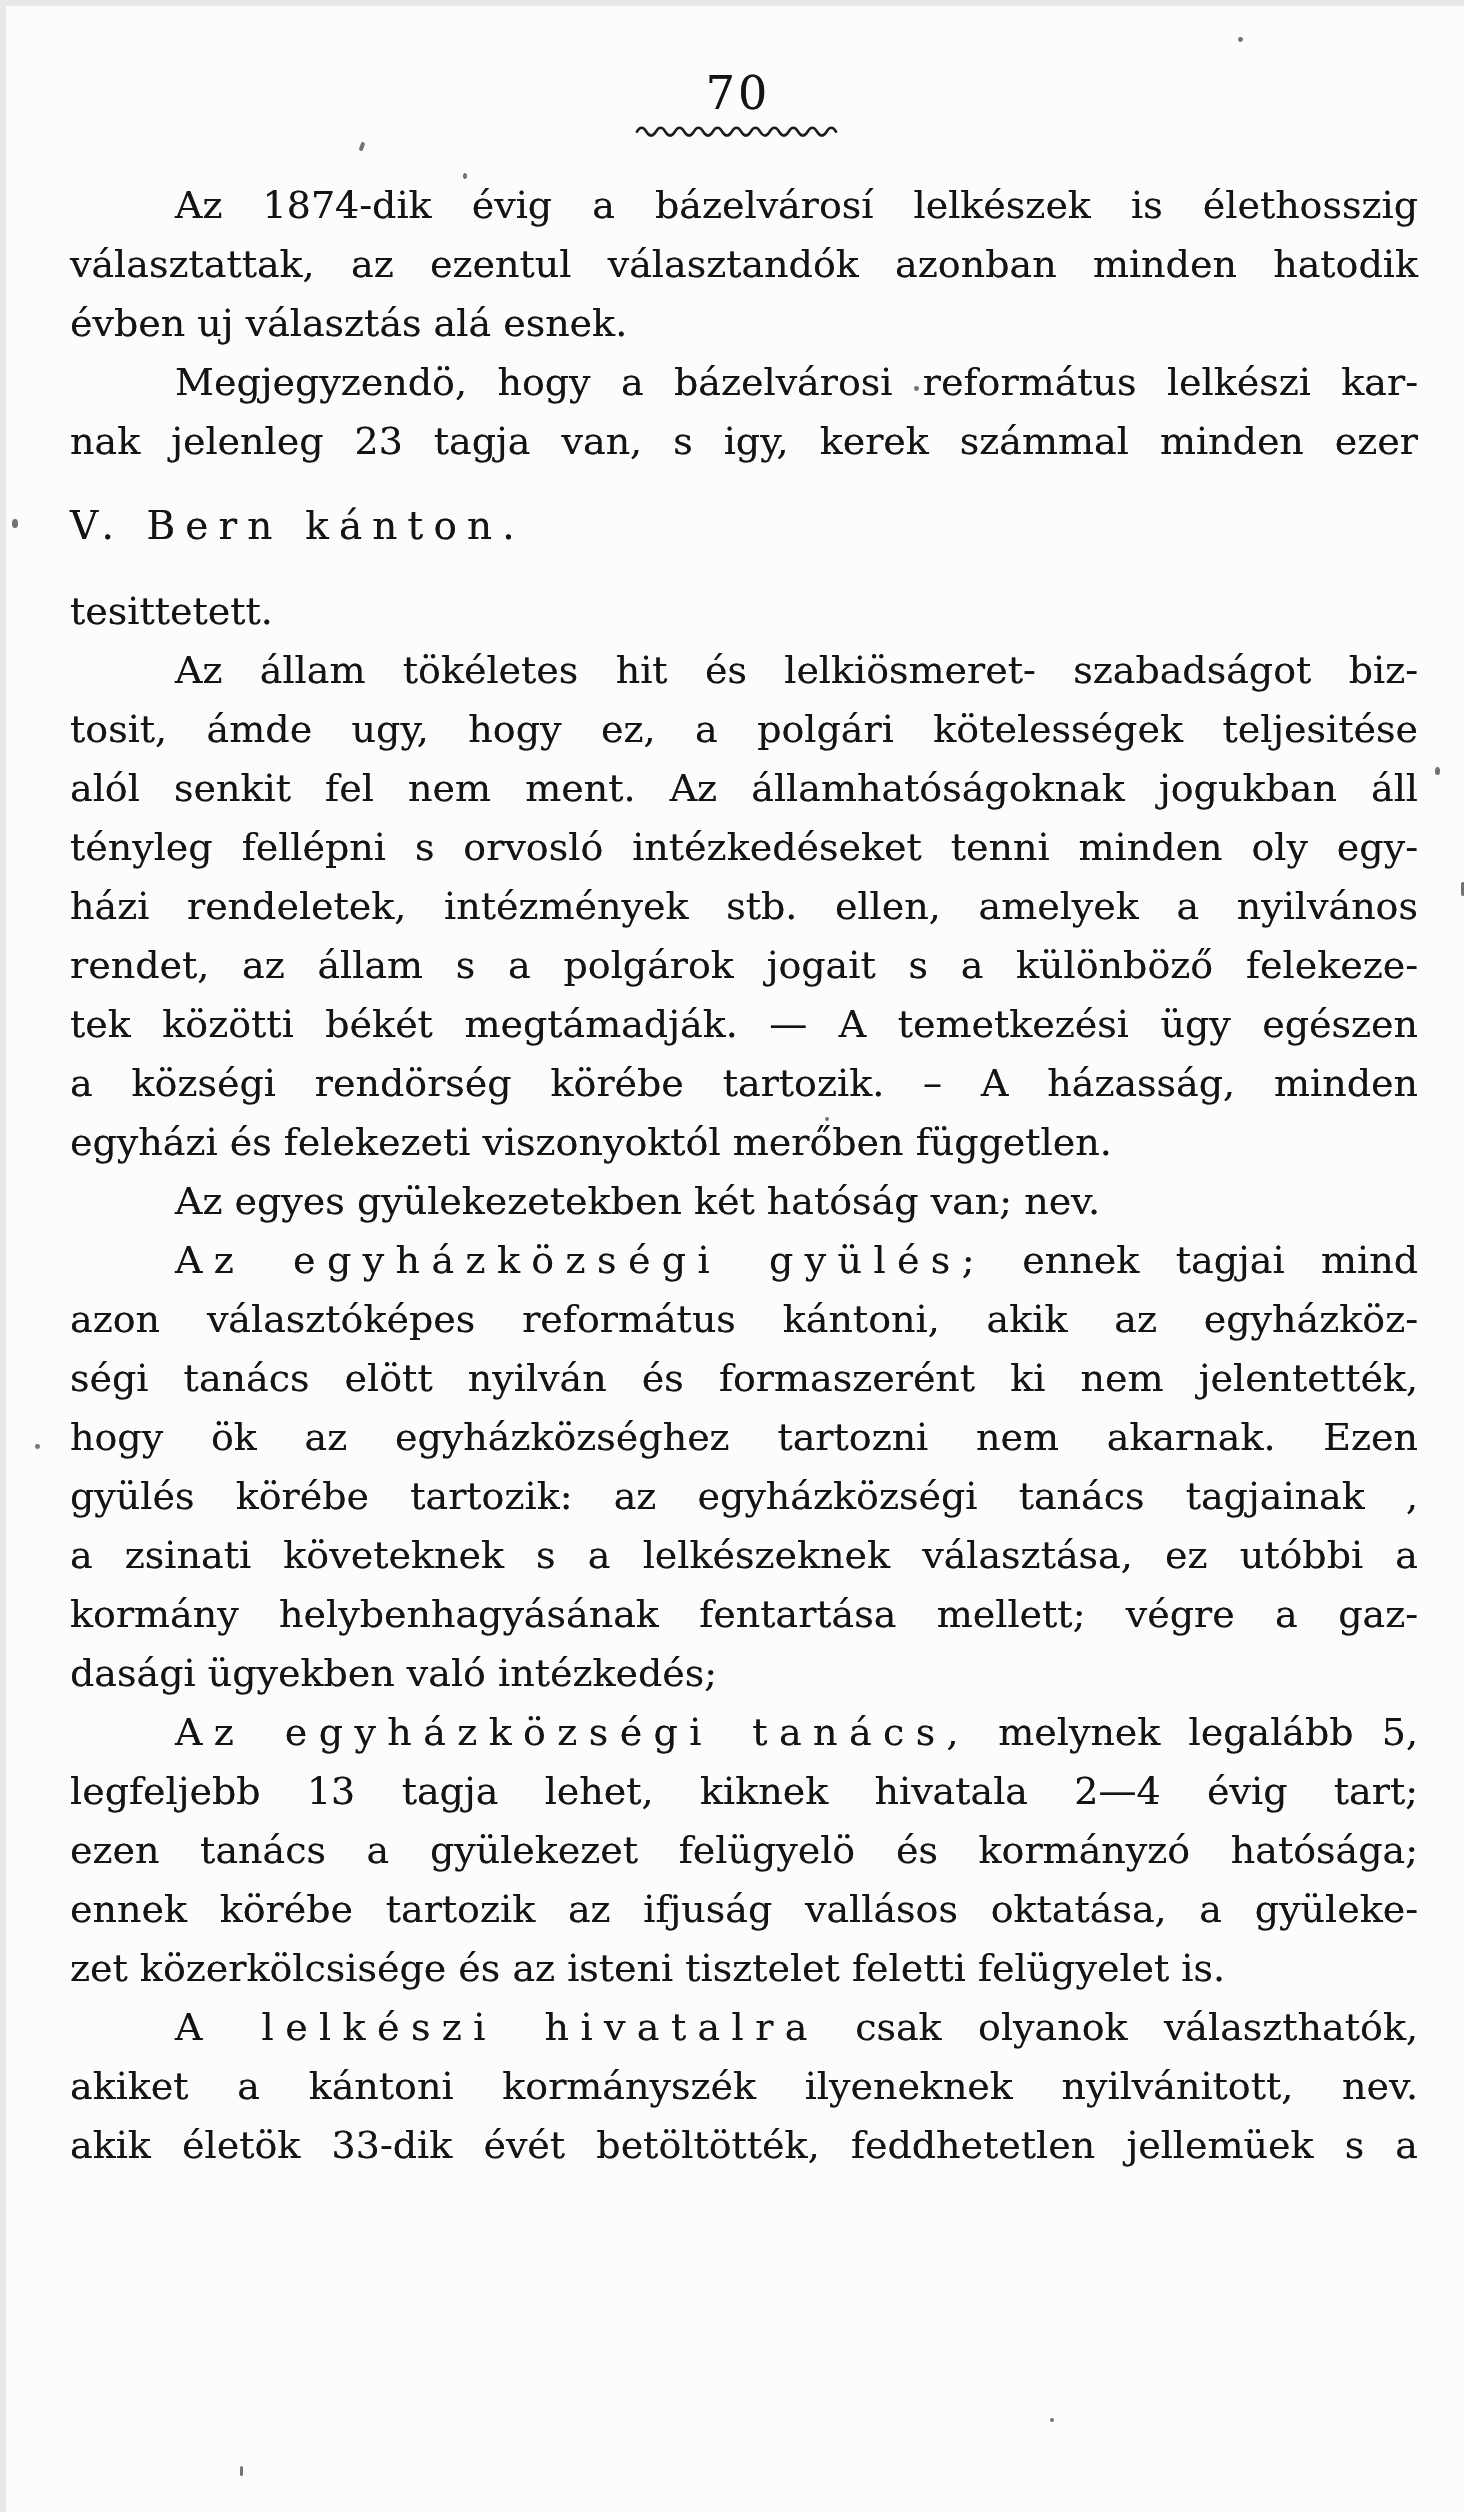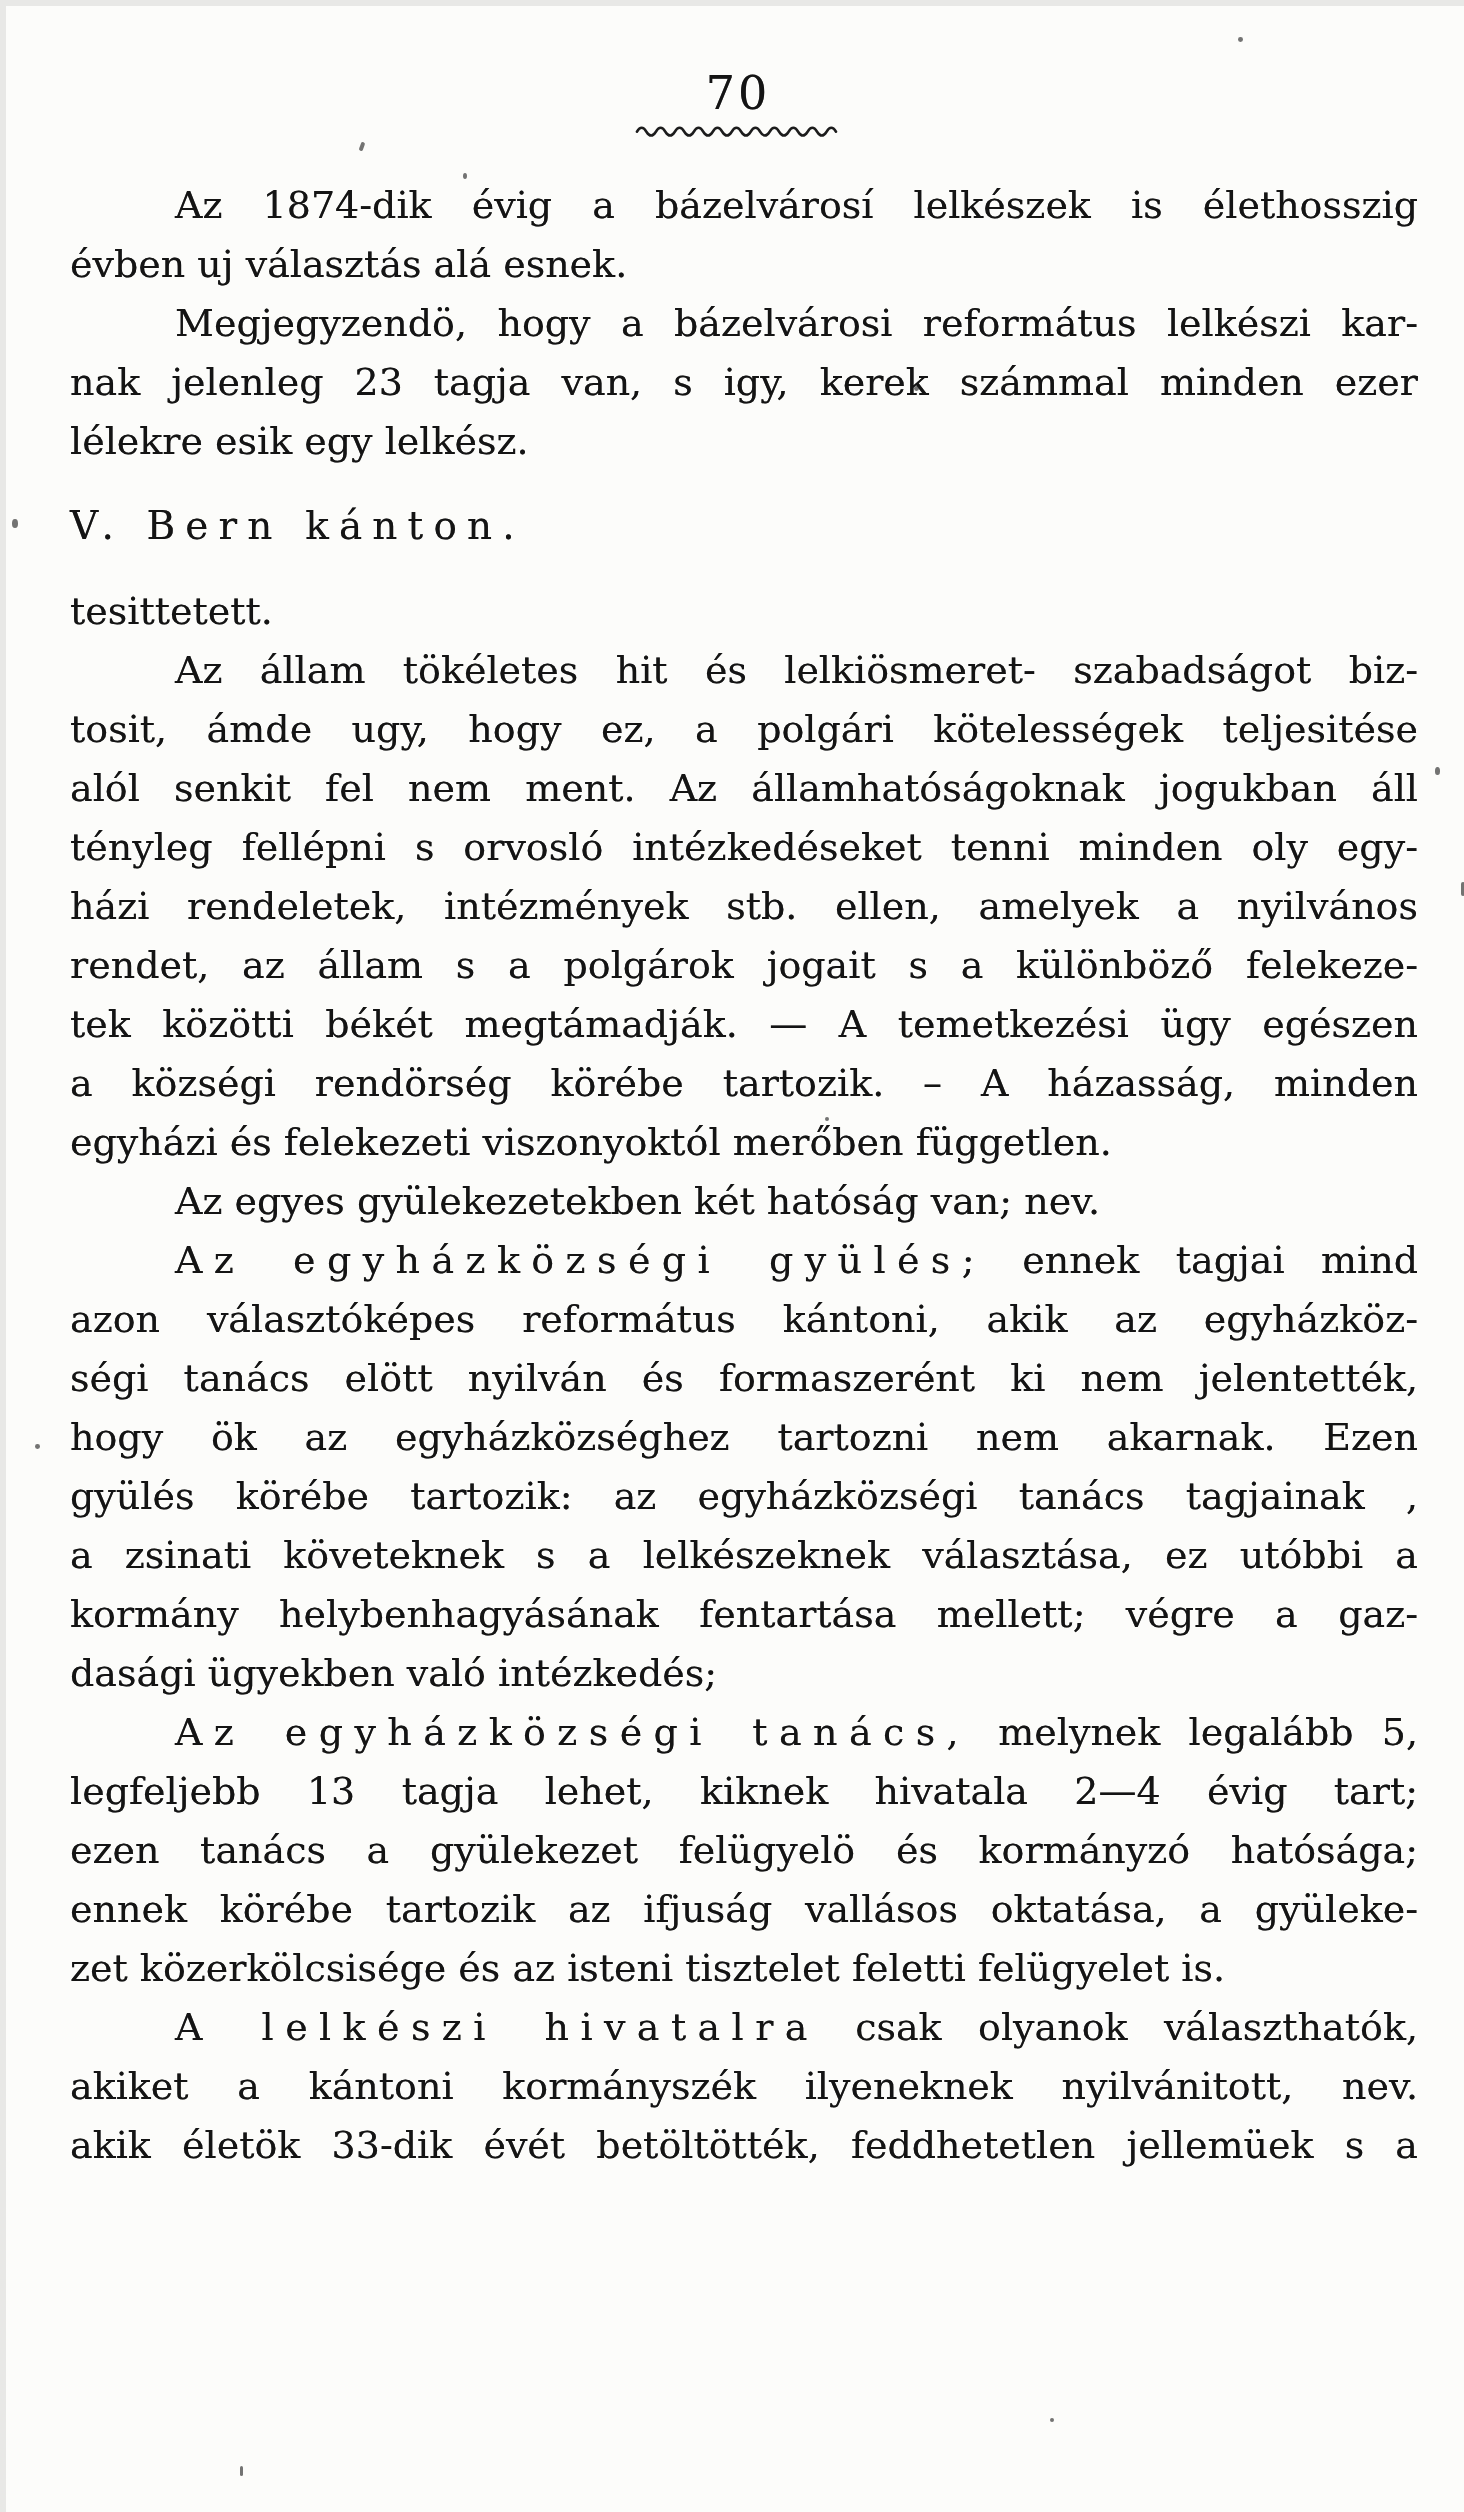--- a/index.html
+++ b/index.html
@@ -54,27 +54,27 @@
   <div class="wavy-wrap">
     <svg class="squig" width="209" height="13.6" viewBox="0 0 216 14">
       <path d="M3 9 q4.9 -8 9.8 0 t9.8 0 t9.8 0 t9.8 0 t9.8 0 t9.8 0 t9.8 0 t9.8 0 t9.8 0 t9.8 0 t9.8 0 t9.8 0 t9.8 0 t9.8 0 t9.8 0 t9.8 0 t9.8 0 t9.8 0 t9.8 0 t9.8 0 t9.8 0" fill="none" stroke="#1c1c1c" stroke-width="2.6" stroke-linecap="round"></path>
     </svg>
   </div>
 
   <div class="column">
 
     <div>
       <div class="line first">Az  1874-dik  évig  a bázelvárosí lelkészek is élethosszig</div>
+      <div class="line">választattak, az ezentul választandók azonban minden hatodik</div>
       <div class="line last">évben uj választás alá esnek.</div>
     </div>
 
     <div>
       <div class="line first">Megjegyzendö, hogy a bázelvárosi református lelkészi kar-</div>
       <div class="line">nak jelenleg 23 tagja van, s igy, kerek számmal minden  ezer</div>
-      <div class="line last">lélekre esik egy lelkész.</div>
     </div>
 
     <div class="heading">V. Bern kánton.</div>
 
     <div>
       <div class="line last">tesittetett.</div>
     </div>
 
     <div>
       <div class="line first">Az állam tökéletes hit és lelkiösmeret- szabadságot  biz-</div>

